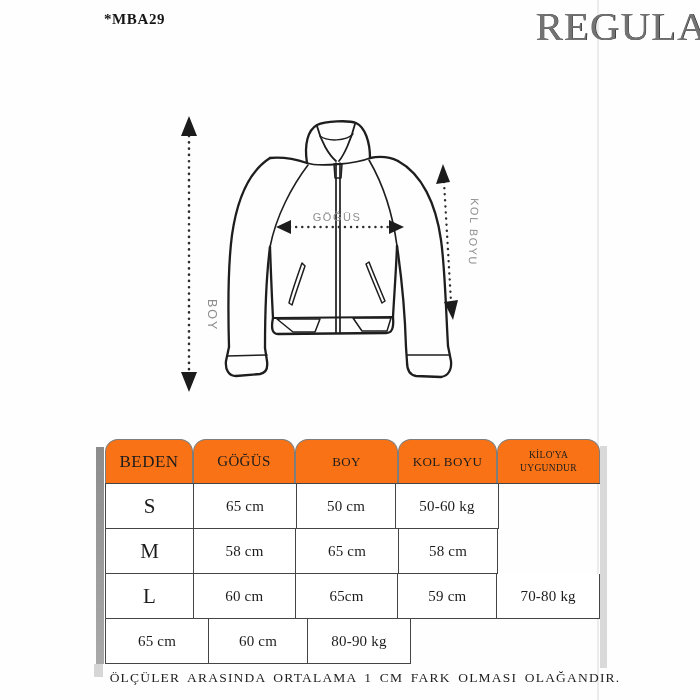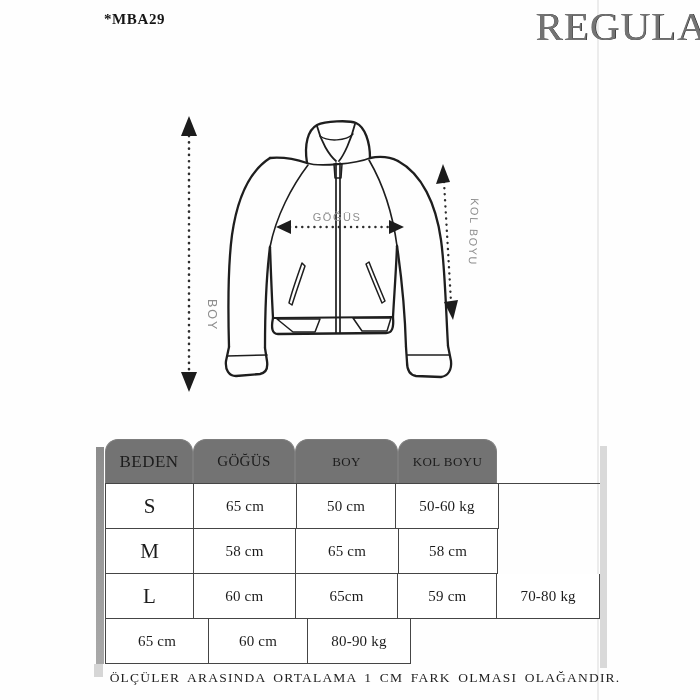--- a/index.html
+++ b/index.html
@@ -19,21 +19,21 @@
   .diagram { position:absolute; left:150px; top:100px; width:400px; height:300px; }
 
   
   .size-table { position:absolute; left:105px; top:439px; width:495px; }
   .thead { display:flex; }
   .tab {
     box-sizing:border-box; height:44px;
     border:1.4px solid #7d7d7d; border-bottom:none;
     border-radius:13px 13px 0 0;
     display:flex; align-items:center; justify-content:center; text-align:center;
-    color:#1c1c1c; background:#737373;
+    color:#1c1c1c; background:#f97316;
   }
   .tab + .tab { margin-left:0px; }
   .tbody { border-left:1.4px solid #454545; border-top:1.4px solid #454545; display:block; }
   .trow { display:flex; }
   .cell {
     box-sizing:border-box; height:45px; background:#fff;
     border-right:1.4px solid #454545; border-bottom:1.4px solid #454545;
     display:flex; align-items:center; justify-content:center; text-align:center;
   }
   .c0{width:88px}.c1{width:102px}.c2{width:103px}.c3{width:99px}.c4{width:103px}
@@ -145,20 +145,23 @@
         </div>
       <div class="tab c1 h1">
           <span class="wrap">GÖĞÜS</span>
         </div>
       <div class="tab c2 h2">
           <span class="wrap">BOY</span>
         </div>
       <div class="tab c3 h3">
           <span class="wrap">KOL BOYU</span>
         </div>
+      <div class="tab c4 h4">
+          <span class="wrap">KİLO'YA UYGUNDUR</span>
+        </div>
     </div>
     <div class="tbody">
       <div class="trow">
         <div class="cell c0 size-cell">S</div>
         <div class="cell c2 val">65 cm</div>
         <div class="cell c3 val">50 cm</div>
         <div class="cell c4 val">50-60 kg</div>
       </div>
       <div class="trow">
         <div class="cell c0 size-cell">M</div>

